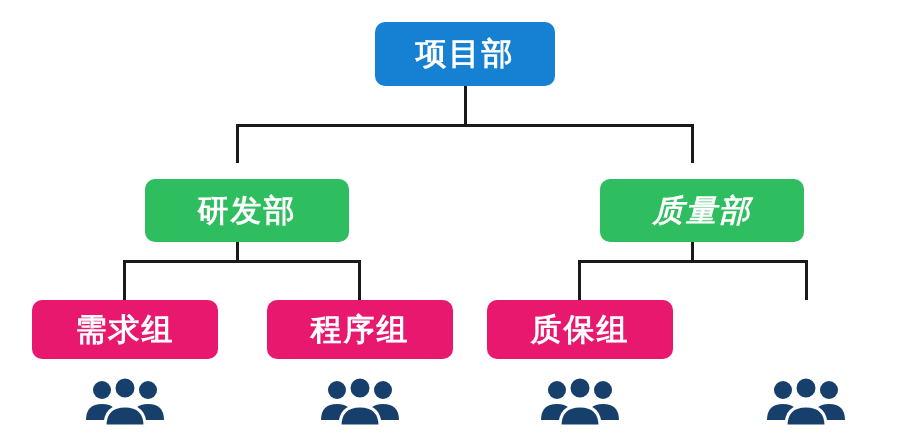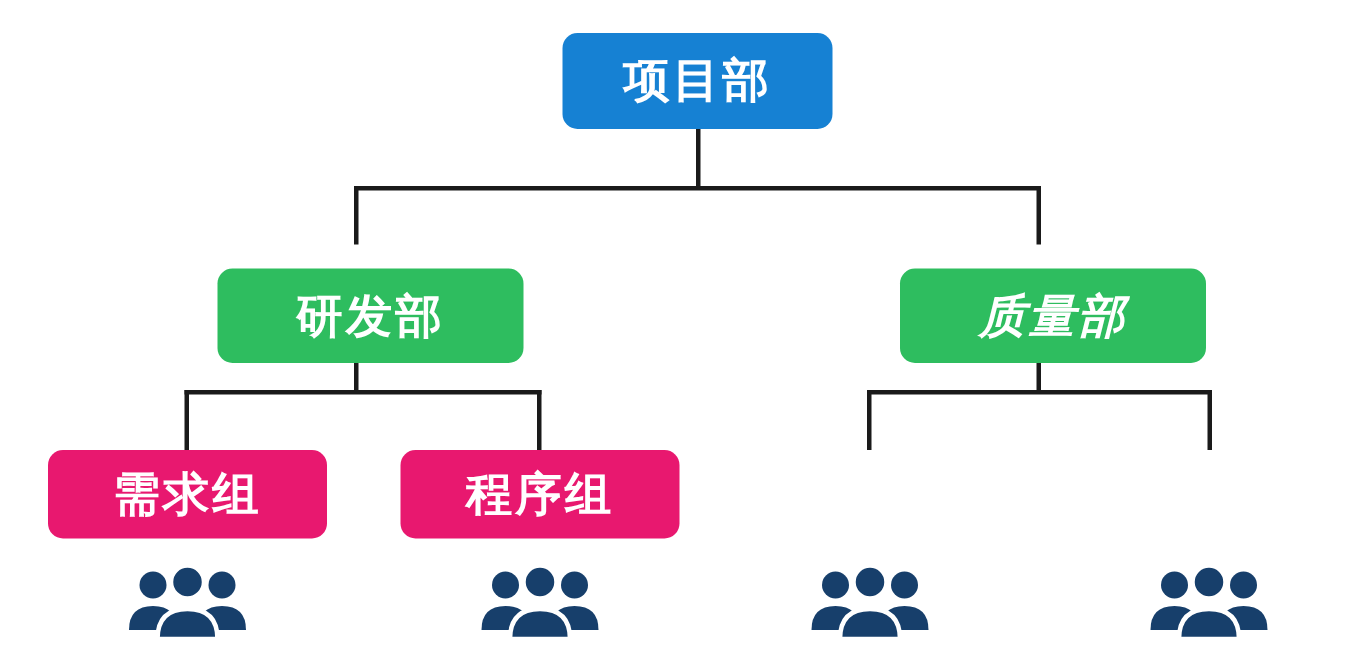--- a/index.html
+++ b/index.html
@@ -96,20 +96,23 @@
   <div class="node node-dept node-dept2">
     <span>质量部</span>
   </div>
 
   <div class="node node-group node-group1">
     <span>需求组</span>
   </div>
   <div class="node node-group node-group2">
     <span>程序组</span>
   </div>
+  <div class="node node-group node-group3">
+    <span>质保组</span>
+  </div>
 
   <div class="people people-1">
     <svg viewBox="0 0 86 58" xmlns="http://www.w3.org/2000/svg" aria-hidden="true">
       <g fill="currentColor">
         <circle cx="20" cy="16" r="9"></circle>
         <path d="M4 46 q0 -16 16 -16 q16 0 16 16 z"></path>
         <circle cx="66" cy="16" r="9"></circle>
         <path d="M50 46 q0 -16 16 -16 q16 0 16 16 z"></path>
         <circle cx="43" cy="14" r="11" stroke="#ffffff" stroke-width="3"></circle>
         <path d="M23 52 q0 -20 20 -20 q20 0 20 20 z" stroke="#ffffff" stroke-width="3"></path>

